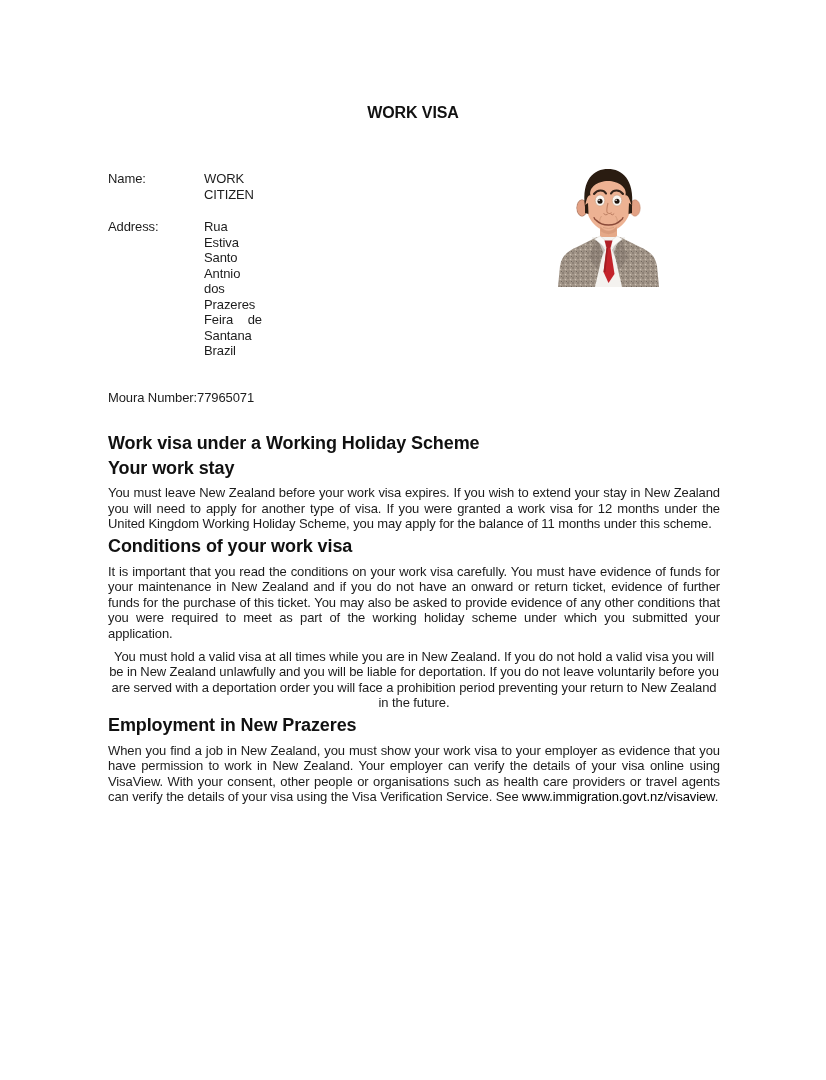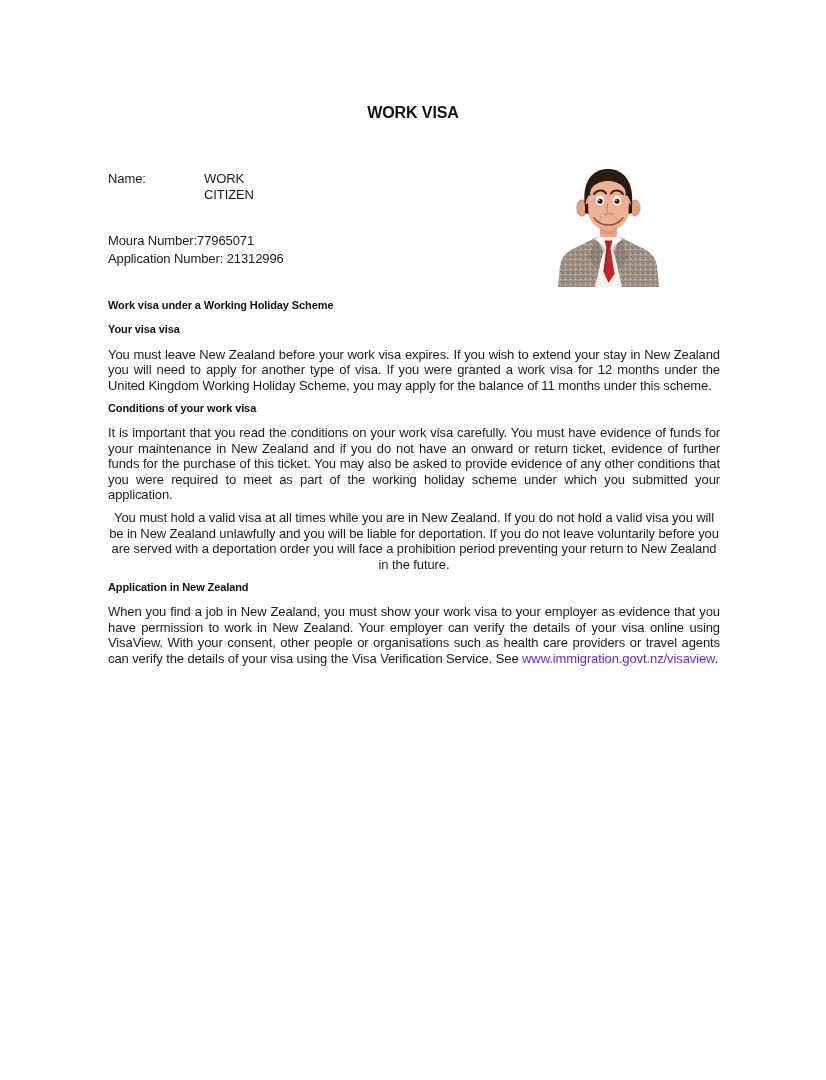--- a/index.html
+++ b/index.html
@@ -53,34 +53,34 @@
     margin: 0 0 2.5px 0;
   }
   .greeting {
     margin: 21px 0 0 108px;
   }
   .letter-body {
     margin: 31px 106px 0 108px; 
   }
   .section-heading {
     margin: 0 0 9px 0;
-    font-size: 11px;
+    font-size: 18px;
     font-weight: bold;
     line-height: 15.5px;
     color: #111111;
   }
   .para {
     margin: 0 0 7.5px 0;
     text-align: justify;
   }
   .para.no-justify {
     text-align: center;
   }
   .link {
-    color: #6d28d9;
+    color: #000000;
     text-decoration: none;
     cursor: pointer;
   }
   .photo-wrap {
     position: absolute;
     left: 557px;
     top: 167px;
     width: 103px;
     height: 120px;
   }
@@ -153,38 +153,41 @@
       <path d="M49.5,81 L53.5,81 L57.5,107 L51.5,116 L46.5,105 Z" fill="#c3232b"></path>
       <path d="M49.5,81 L51,81 L48.5,105 L46.5,105 Z" fill="#9a1b22" opacity="0.8"></path>
     </svg>
   </div>
 
   <div class="info-block">
     <div class="info-row">
       <div class="info-label">Name:</div>
       <div class="info-value">WORK CITIZEN</div>
     </div>
+    <div class="info-row address-row">
+      <div class="info-label">Address:</div>
+      <div class="info-value">Rua Estiva Santo Antnio dos Prazeres Feira de Santana Brazil</div>
+    </div>
   </div>
 
   <div class="ref-block">
     <div class="ref-line">Moura Number:77965071</div>
-    <div class="ref-line">Application Number: 21312996</div>
   </div>
 
 
   <div class="letter-body">
 
     <h2 class="section-heading">Work visa under a Working Holiday Scheme</h2>
 
-    <h2 class="section-heading">Your visa visa</h2>
+    <h2 class="section-heading">Your work stay</h2>
     <p class="para">You must leave New Zealand before your work visa expires. If you wish to extend your stay in New Zealand you will need to apply for another type of visa. If you were granted a work visa for 12 months under the United Kingdom Working Holiday Scheme, you may apply for the balance of 11 months under this scheme.</p>
 
     <h2 class="section-heading">Conditions of your work visa</h2>
     <p class="para">It is important that you read the conditions on your work visa carefully. You must have evidence of funds for your maintenance in New Zealand and if you do not have an onward or return ticket, evidence of further funds for the purchase of this ticket. You may also be asked to provide evidence of any other conditions that you were required to meet as part of the working holiday scheme under which you submitted your application.</p>
 
     <p class="para no-justify">You must hold a valid visa at all times while you are in New Zealand. If you do not hold a valid visa you will be in New Zealand unlawfully and you will be liable for deportation. If you do not leave voluntarily before you are served with a deportation order you will face a prohibition period preventing your return to New Zealand in the future.</p>
 
-    <h2 class="section-heading">Application in New Zealand</h2>
+    <h2 class="section-heading">Employment in New Prazeres</h2>
     <p class="para"><span>When you find a job in New Zealand, you must show your work visa to your employer as evidence that you have permission to work in New Zealand. Your employer can verify the details of your visa online using VisaView. With your consent, other people or organisations such as health care providers or travel agents can verify the details of your visa using the Visa Verification Service. See </span><a class="link">www.immigration.govt.nz/visaview</a><span>.</span></p>
 
   </div>
 
 </div>
 
 </body></html>

